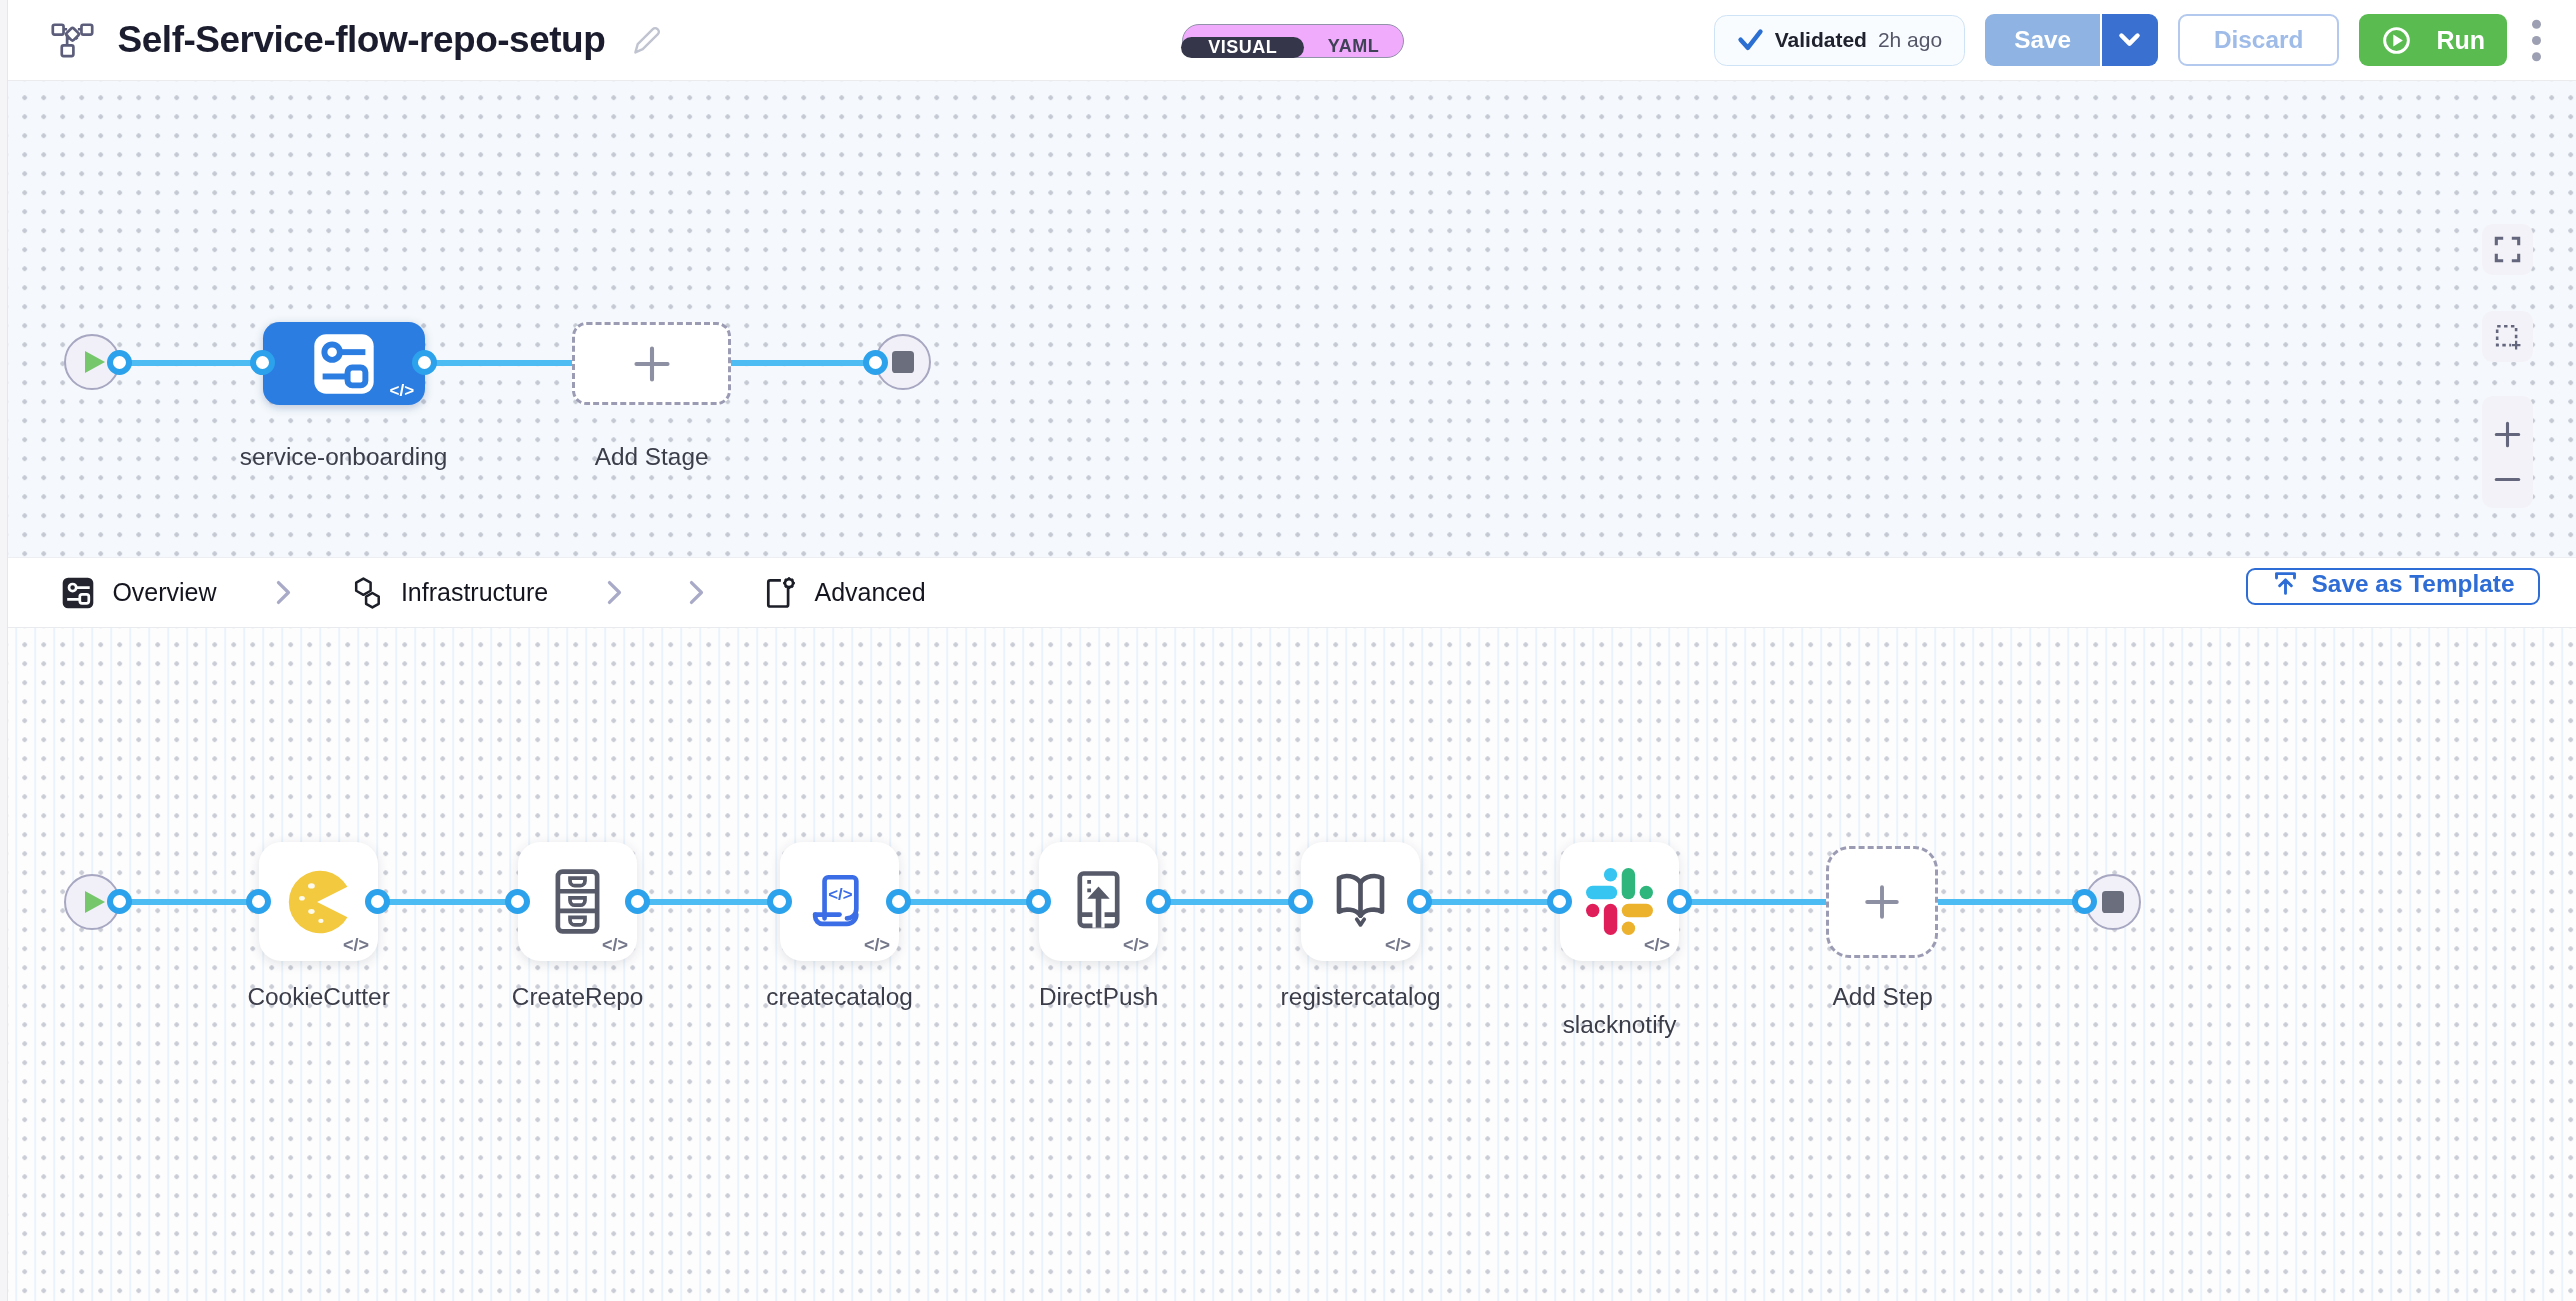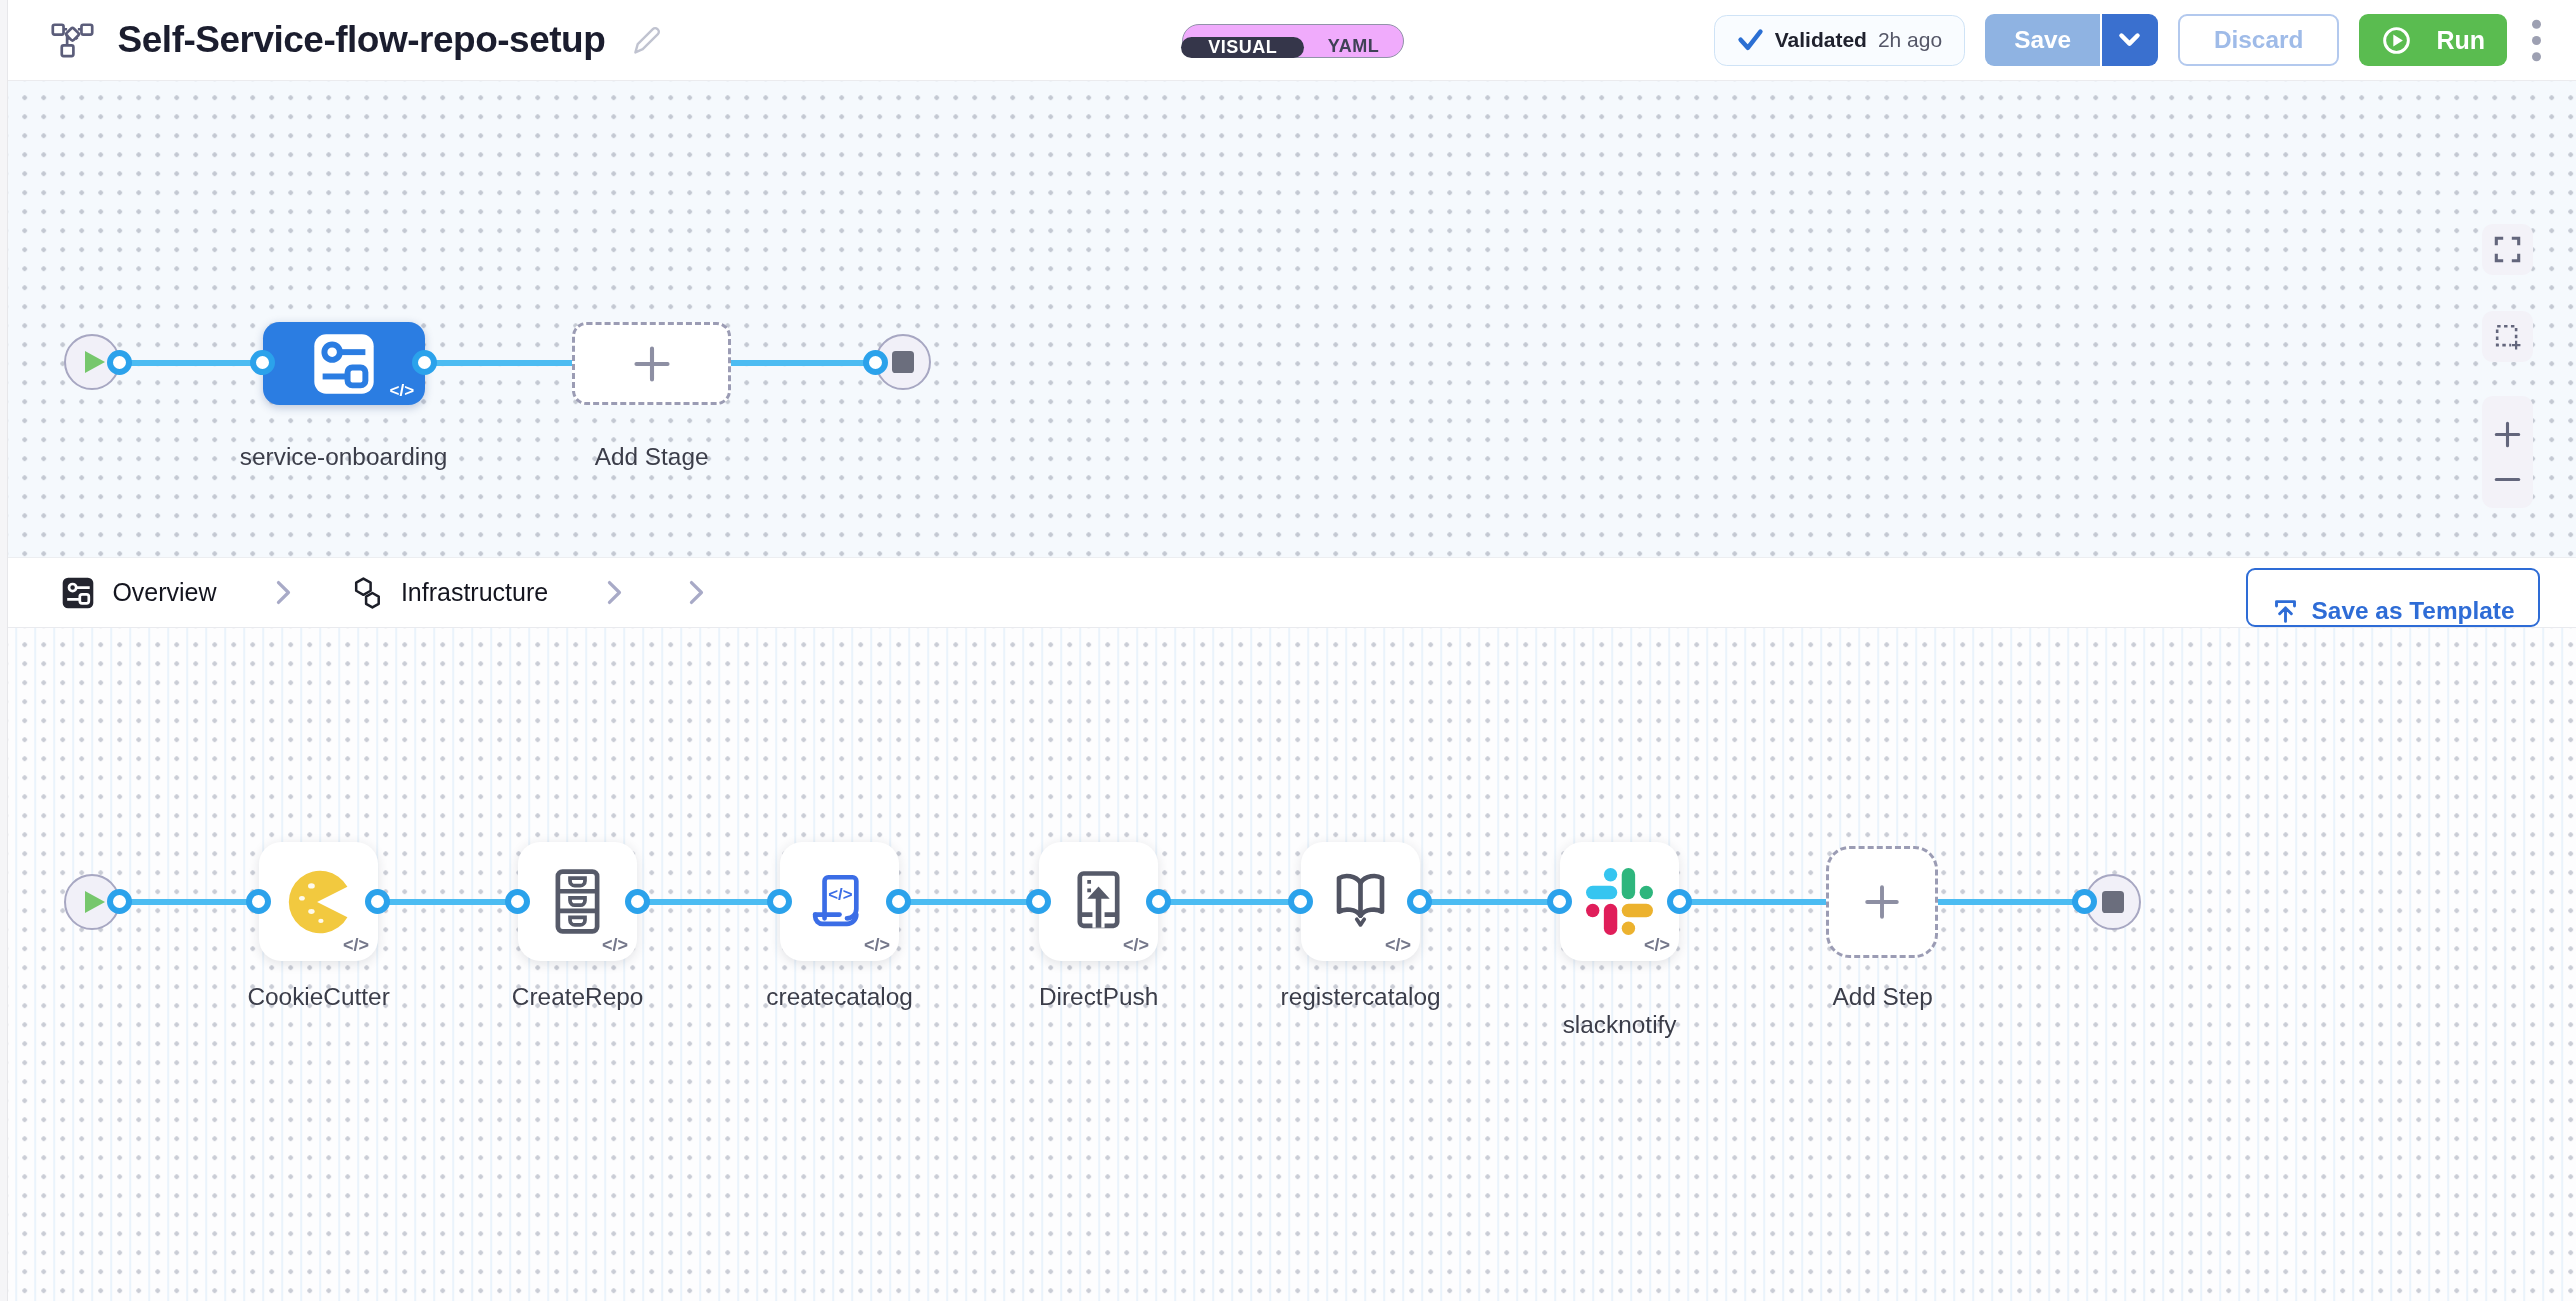--- a/index.html
+++ b/index.html
@@ -66,21 +66,21 @@
   .zoomctl { position:absolute; right:43px; z-index:8; background:#f3f2f8; border-radius:11px; display:flex; flex-direction:column; align-items:center; justify-content:center; border:none; cursor:pointer; }
   .zc-fullscreen { top:143px; width:51px; height:51px; }
   .zc-marquee { top:230px; width:51px; height:51px; }
   .zc-pm { top:315px; width:51px; height:112px; gap:23.5px; }
 
   
   .tabbar { position:absolute; left:8.1px; right:0; top:557px; height:71px; background:#fff; border-top:1.8px solid #eceef1; border-bottom:1.8px solid #e9eaee; display:flex; align-items:center; padding-left:27px; z-index:20; }
   .tab { position:relative; height:71px; display:flex; align-items:center; gap:16.3px; padding:0 25px; font-size:25px; color:#14151f; cursor:pointer; }
   .tab.active::after { content:""; position:absolute; left:0; right:0; bottom:-1.8px; height:7.2px; background:#2b6fd3; }
   .tab-sep { margin:0 31px; display:flex; align-items:center; }
-  .save-template-btn { position:absolute; right:36px; top:10px; height:59px; padding:0 23.5px; display:flex; align-items:flex-end; gap:12.7px; background:#fff; border:2.7px solid #2e6cd6; border-radius:9px; color:#2e6cd6; font-size:24.4px; font-weight:700; cursor:pointer; }
+  .save-template-btn { position:absolute; right:36px; top:10px; height:37px; padding:0 23.5px; display:flex; align-items:flex-start; gap:12.7px; background:#fff; border:2.7px solid #2e6cd6; border-radius:9px; color:#2e6cd6; font-size:24.4px; font-weight:700; cursor:pointer; }
 </style>
 </head>
 <body>
 
 <div class="page">
   <div class="left-rail"></div>
 
   <div class="header">
     <div class="title-wrap">
       <span class="icon-btn">
@@ -231,20 +231,28 @@
           <path d="M6 5 L17 16 L6 27"></path>
         </svg>
     </span>
 
     <span class="tab-sep">
       <svg width="20" height="29" viewBox="0 0 22 32" fill="none" stroke="#a8aac7" stroke-width="3.6" stroke-linecap="round" stroke-linejoin="round">
           <path d="M6 5 L17 16 L6 27"></path>
         </svg>
     </span>
 
+    <div class="tab">
+      <svg width="36" height="36" viewBox="0 0 40 40" fill="none" stroke="#1c1e28" stroke-width="3">
+        <path d="M29 14 V33 a2 2 0 0 1 -2 2 H9 a2 2 0 0 1 -2-2 V8 a2 2 0 0 1 2-2 h12"></path>
+        <circle cx="30" cy="9" r="4.5"></circle>
+        <path d="M30 2.5 V5 M30 13 V15.5 M23.5 9 H26 M34 9 H36.5 M25.5 4.5 l1.8 1.8 M32.7 11.7 l1.8 1.8 M34.5 4.5 l-1.8 1.8 M27.3 11.7 l-1.8 1.8" stroke-width="2.4"></path>
+      </svg>
+      <span>Advanced</span>
+    </div>
 
     <button class="save-template-btn">
       <svg width="27" height="27" viewBox="0 0 30 30" fill="none" stroke="#2e6cd6" stroke-width="3.2" stroke-linecap="round" stroke-linejoin="round">
         <path d="M5 4 H25 M5 4 V9 M25 4 V9 M15 26 V11 M15 11 l-6.5 6.5 M15 11 l6.5 6.5"></path>
       </svg>
       <span>Save as Template</span>
     </button>
   </div>
 
   <div class="canvas-exec">

